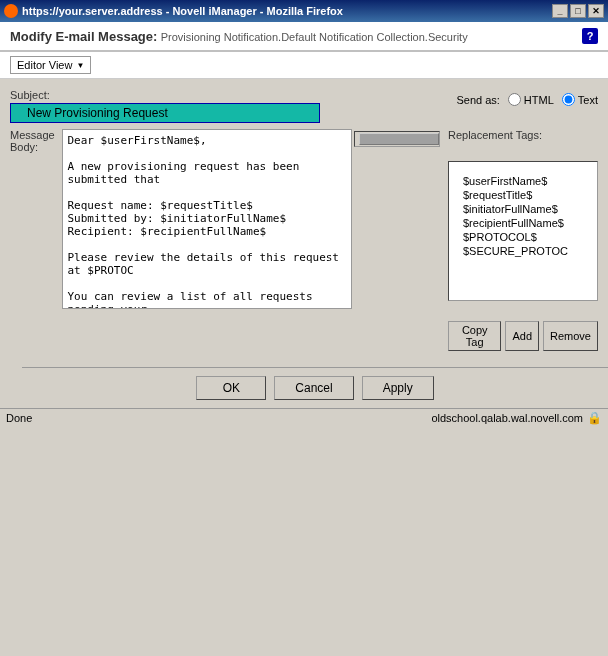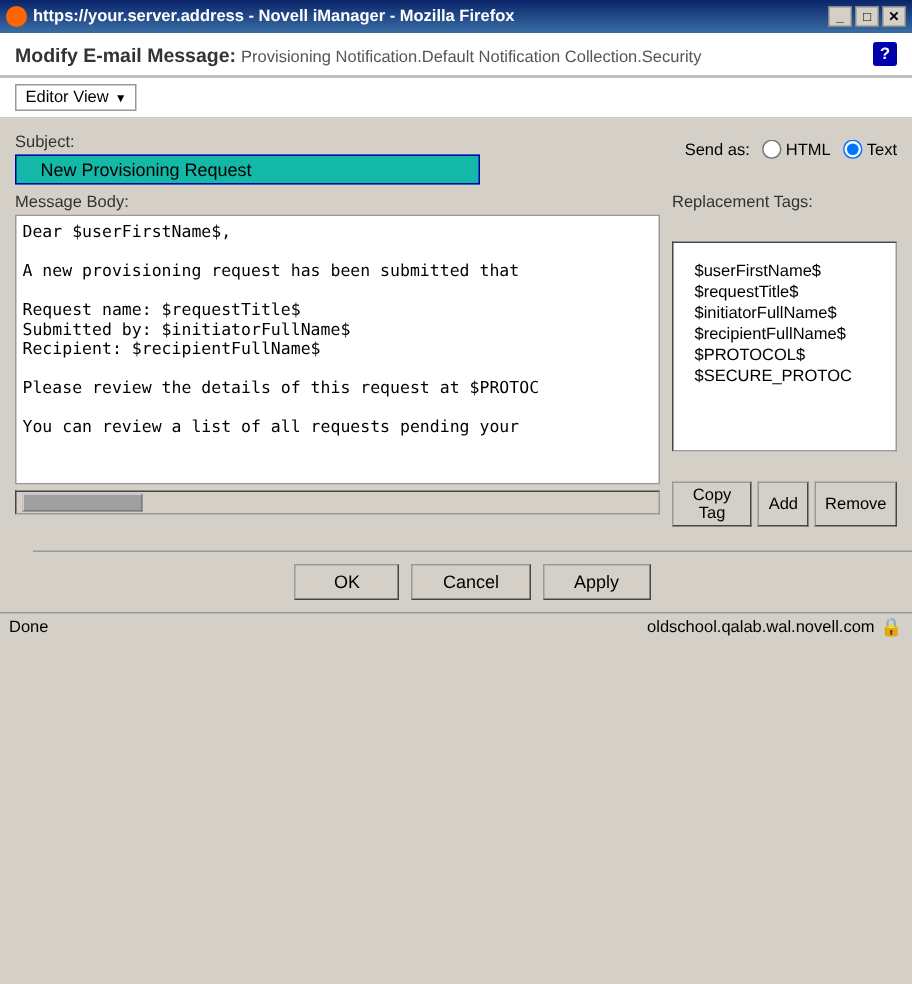--- a/index.html
+++ b/index.html
@@ -143,21 +143,21 @@
       gap: 3px;
     }
 
     .body-row {
       display: flex;
       gap: 8px;
     }
     .body-left {
       flex: 1;
       display: flex;
-      flex-direction: column;
+      flex-direction: row;
       gap: 2px;
     }
     .message-textarea {
       width: 100%;
       height: 180px;
       border: 1px solid #999;
       font-size: 11px;
       font-family: monospace;
       padding: 4px;
       resize: none;

